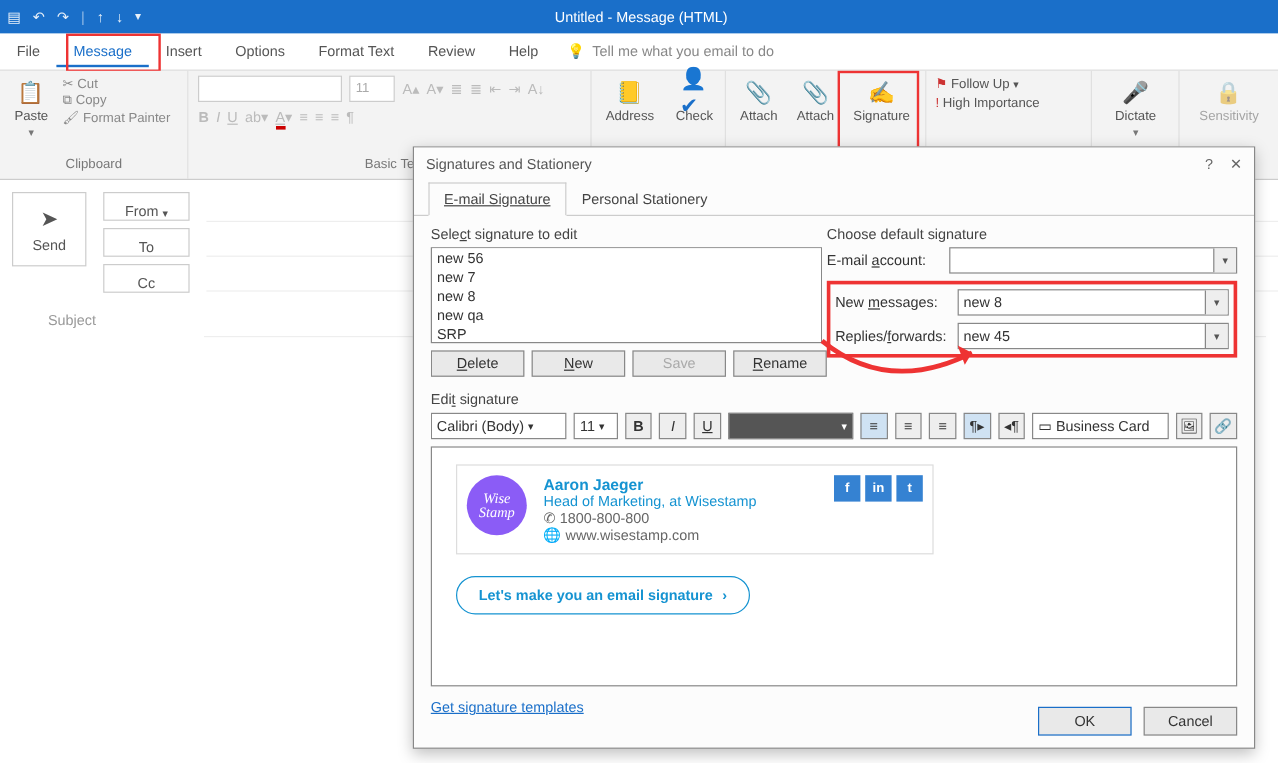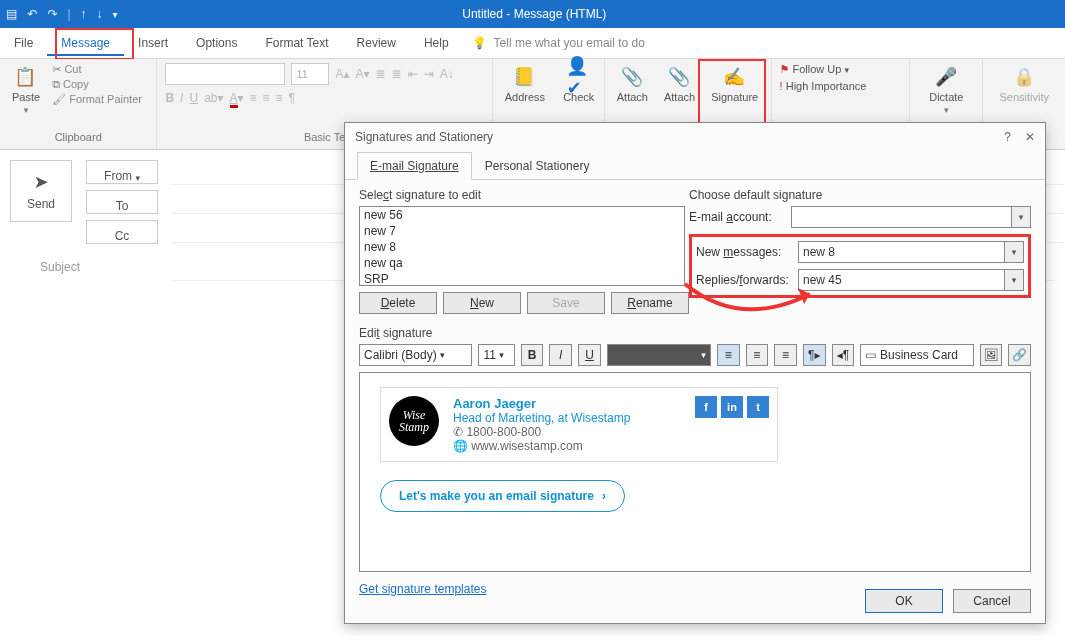--- a/index.html
+++ b/index.html
@@ -47,21 +47,21 @@
 .rrow label{width:102px;font-size:12px;color:#333}
 .rsel{flex:1;height:20px;border:1px solid #888;background:#fff;display:flex;align-items:center;padding:0 4px;font-size:12px;position:relative}
 .rsel .dd{position:absolute;right:0;top:0;width:18px;height:100%;border-left:1px solid #888;background:#eee;display:flex;align-items:center;justify-content:center;color:#555;font-size:9px}
 .redframe{border:3px solid #e33;padding:4px 4px 2px 4px}
 .editsig{margin-top:12px}
 .toolbar{display:flex;align-items:center;gap:6px;margin-bottom:6px}
 .toolbar .tsel{border:1px solid #888;height:20px;background:#fff;display:flex;align-items:center;padding:0 4px;font-size:12px}
 .toolbar .tbtn{width:22px;height:20px;border:1px solid #888;background:#eee;display:flex;align-items:center;justify-content:center;font-size:12px}
 .sigeditor{border:1px solid #888;background:#fff;height:170px;overflow-y:scroll;padding:14px 20px}
 .sigcard{border:1px solid #ddd;padding:8px;display:flex;gap:14px;width:380px}
-.wslogo{width:50px;height:50px;border-radius:50%;background:#000000;color:#fff;display:flex;align-items:center;justify-content:flex-start;font-style:italic;font-family:cursive;font-size:12px;text-align:center;line-height:1}
+.wslogo{width:50px;height:50px;border-radius:50%;background:#8b5cf6;color:#fff;display:flex;align-items:center;justify-content:flex-start;font-style:italic;font-family:cursive;font-size:12px;text-align:center;line-height:1}
 .sigtxt{font-size:12px;color:#666}
 .sigtxt .name{color:#1593d1;font-weight:bold;font-size:13px}
 .sigtxt .role{color:#1593d1}
 .social{margin-left:auto;display:flex;gap:4px}
 .social span{width:22px;height:22px;background:#3582d2;color:#fff;display:flex;align-items:center;justify-content:center;font-weight:bold;font-size:11px}
 .pillbtn{margin-top:18px;border:1px solid #1593d1;color:#1593d1;border-radius:18px;padding:8px 18px;display:inline-flex;align-items:flex-end;gap:8px;font-weight:600;font-size:12px}
 .linkline{color:#1a6fc9;text-decoration:underline;font-size:12px;margin-top:10px;display:inline-block}
 .dfooter{position:absolute;bottom:10px;right:14px;display:flex;gap:10px}
 .dfooter button{width:78px;height:24px;border:1px solid #888;background:#e9e9e9;font-size:12px}
 .dfooter button.primary{border:1px solid #1a6fc9}

